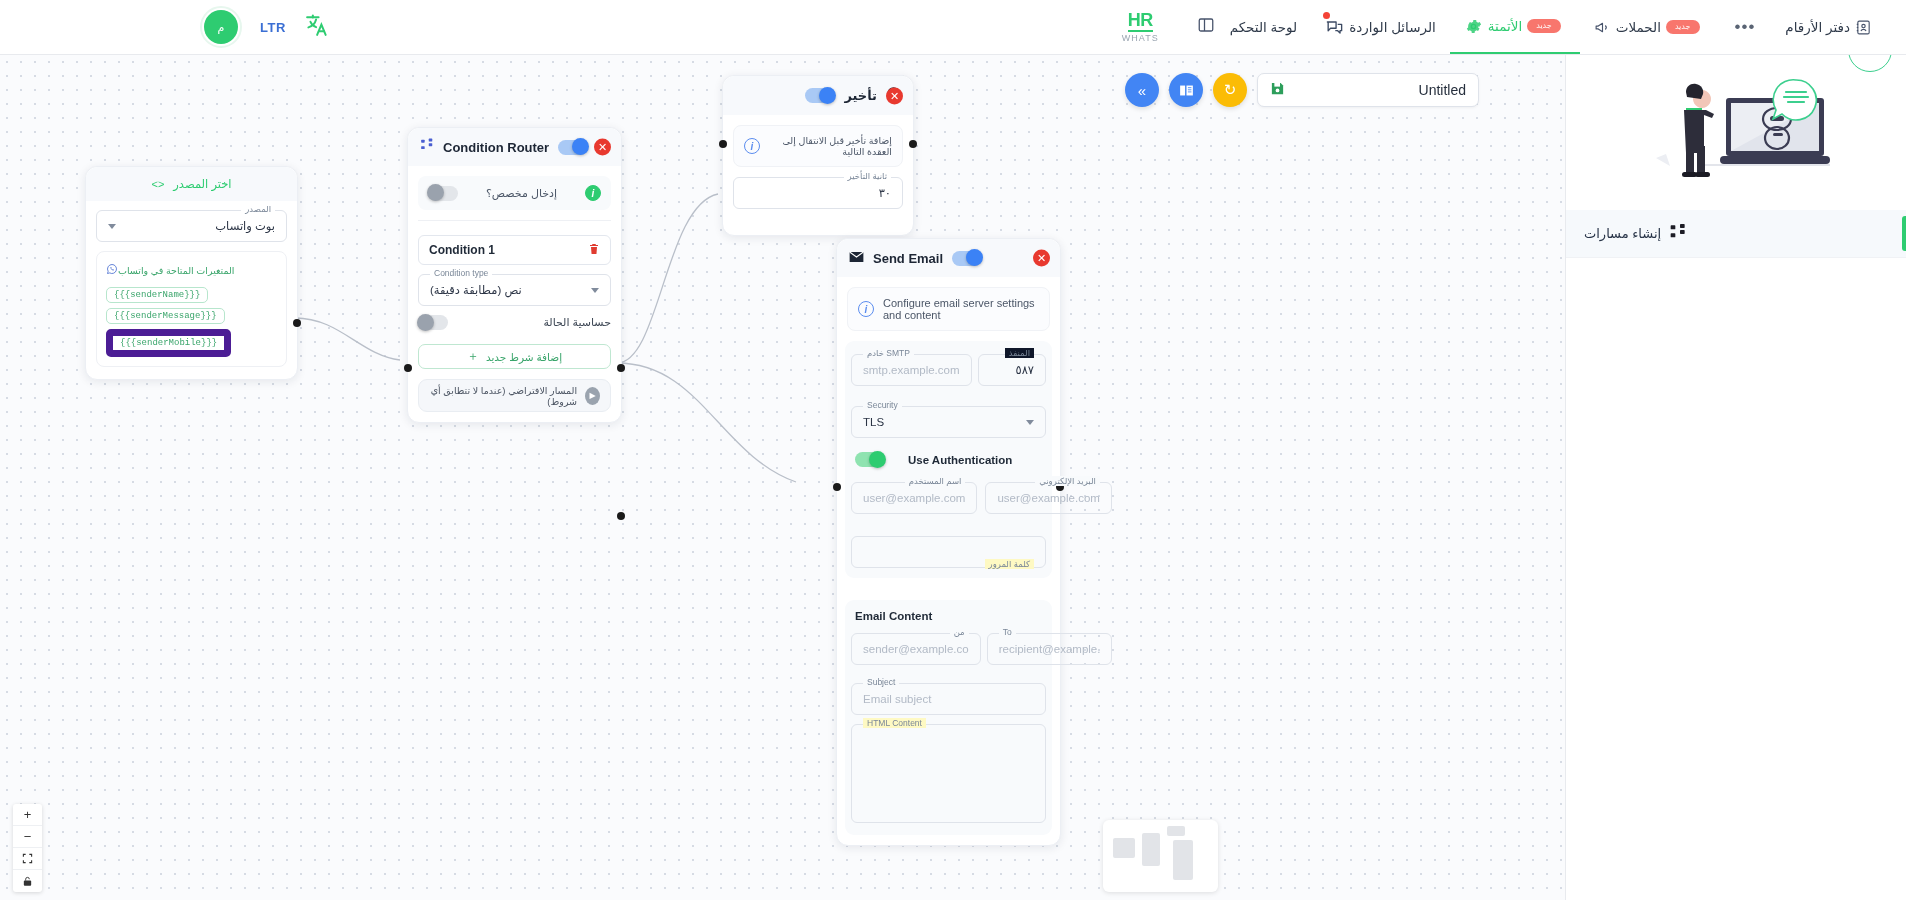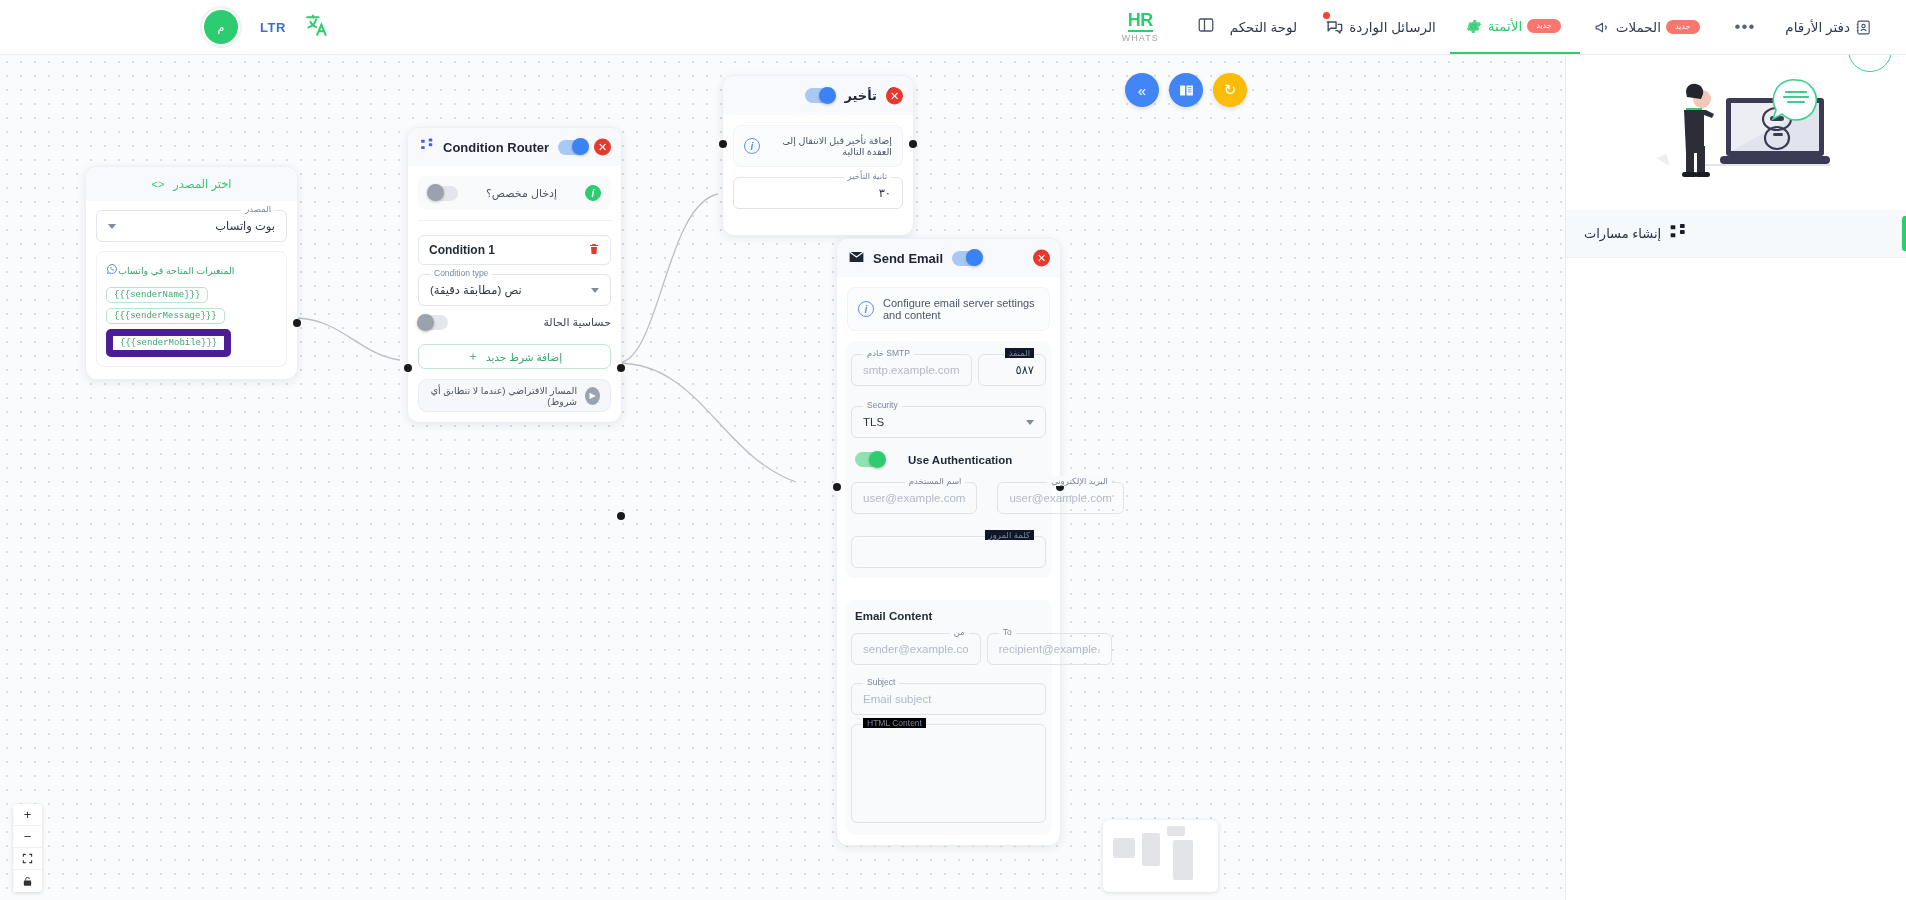--- a/index.html
+++ b/index.html
@@ -483,36 +483,36 @@
           <span>TLS</span>
           <span class="caret"></span>
         </div>
       </div>
       <div style="display:flex;align-items:center;gap:23px;margin:14px 10px 4px;">
         <span class="toggle on-green">
             <span class="knob"></span>
           </span>
         <span style="font-size:11.5px;color:#1f2937;font-weight:bold;">Use Authentication</span>
       </div>
-      <div style="display:flex;gap:20px;margin:0 6px;">
+      <div style="display:flex;gap:8px;margin:0 6px;">
         <div class="field rtl" style="flex:1;margin:11px 0;">
           <span class="flabel" style="background:#f8fafc;">اسم المستخدم</span>
           <div class="fbox ph" style="background:transparent;">
             <span>user@example.com</span>
           </div>
         </div>
         <div class="field rtl" style="flex:1;margin:11px 0;">
           <span class="flabel" style="background:#f8fafc;">البريد الإلكتروني</span>
           <div class="fbox ph" style="background:transparent;">
             <span>user@example.com</span>
           </div>
         </div>
       </div>
       <div class="field rtl" style="margin:11px 6px 0;">
-        <span class="flabel" style="background:#0f172a;">كلمة المرور</span>
+        <span class="flabel" style="background:#fef9c3;margin-top:29px;">كلمة المرور</span>
         <div class="fbox" style="background:transparent;">
           <span></span>
         </div>
       </div>
     </div>
 
     <div style="background:#f8fafc;border-radius:9px;margin:22px 8px 10px;padding:10px 6px;">
       <div style="font-size:11.5px;font-weight:bold;color:#1f2937;margin:0 4px 2px;">Email Content</div>
       <div style="display:flex;gap:6px;">
         <div class="field rtl" style="flex:1;margin:9px 0 9px 0;">
@@ -528,41 +528,51 @@
           </div>
         </div>
       </div>
       <div class="field ltr" style="margin:9px 0;">
         <span class="flabel" style="background:#f8fafc;">Subject</span>
         <div class="fbox ph" style="background:transparent;">
           <span>Email subject</span>
         </div>
       </div>
       <div class="field ltr" style="margin:9px 0 2px;">
-        <span class="flabel" style="background:#000000;">HTML Content</span>
+        <span class="flabel" style="background:#fef9c3;">HTML Content</span>
         <div class="fbox" style="background:transparent;min-height:99px;align-items:flex-start;padding-top:9px;">
           <span></span>
         </div>
       </div>
     </div>
 
     <div class="port" style="left:-4px; top:244px;"></div>
     <div class="port" style="right:-4px; top:244px;"></div>
   </div>
 
   <div class="toolbar" style="top:18px;left:1125px;">
     <div class="tbtn blue">«</div>
     <div class="tbtn blue">
       <svg width="17" height="17" viewBox="0 0 24 24" fill="#fff">
         <path d="M3 5h7v14H3z"></path>
           <path d="M12 5h9v14h-9z"></path>
         <path d="M14 8h5M14 11h5M14 14h5" stroke="#4285f4" stroke-width="1.2"></path>
       </svg>
     </div>
     <div class="tbtn yellow">↻</div>
+    <div class="title-box">
+      <span>
+        <svg width="15" height="15" viewBox="0 0 24 24" fill="#2d9e5b">
+          <path d="M3 3h14l4 4v14H3z"></path>
+            <rect x="7" y="3" width="9" height="6" fill="#fff"></rect>
+          <circle cx="12" cy="15" r="3" fill="#fff"></circle>
+        </svg>
+      </span>
+      <span class="title-text">Untitled</span>
+    </div>
   </div>
 
   <div class="zoomctl">
     <div class="zbtn">+</div>
     <div class="zbtn">−</div>
     <div class="zbtn">
       <svg width="11" height="11" viewBox="0 0 24 24" fill="none" stroke="#333" stroke-width="2.4">
         <path d="M3 8V3h5M16 3h5v5M21 16v5h-5M8 21H3v-5"></path>
       </svg>
     </div>

